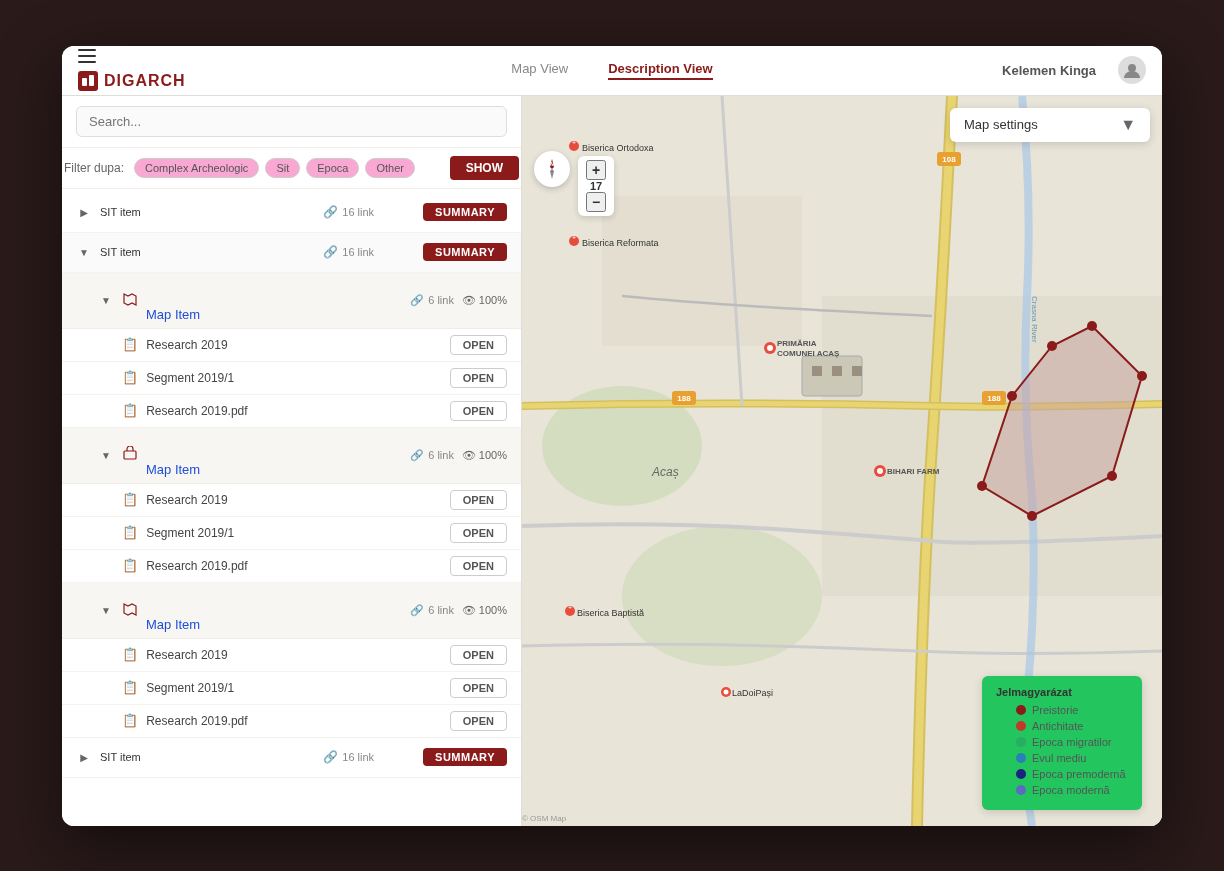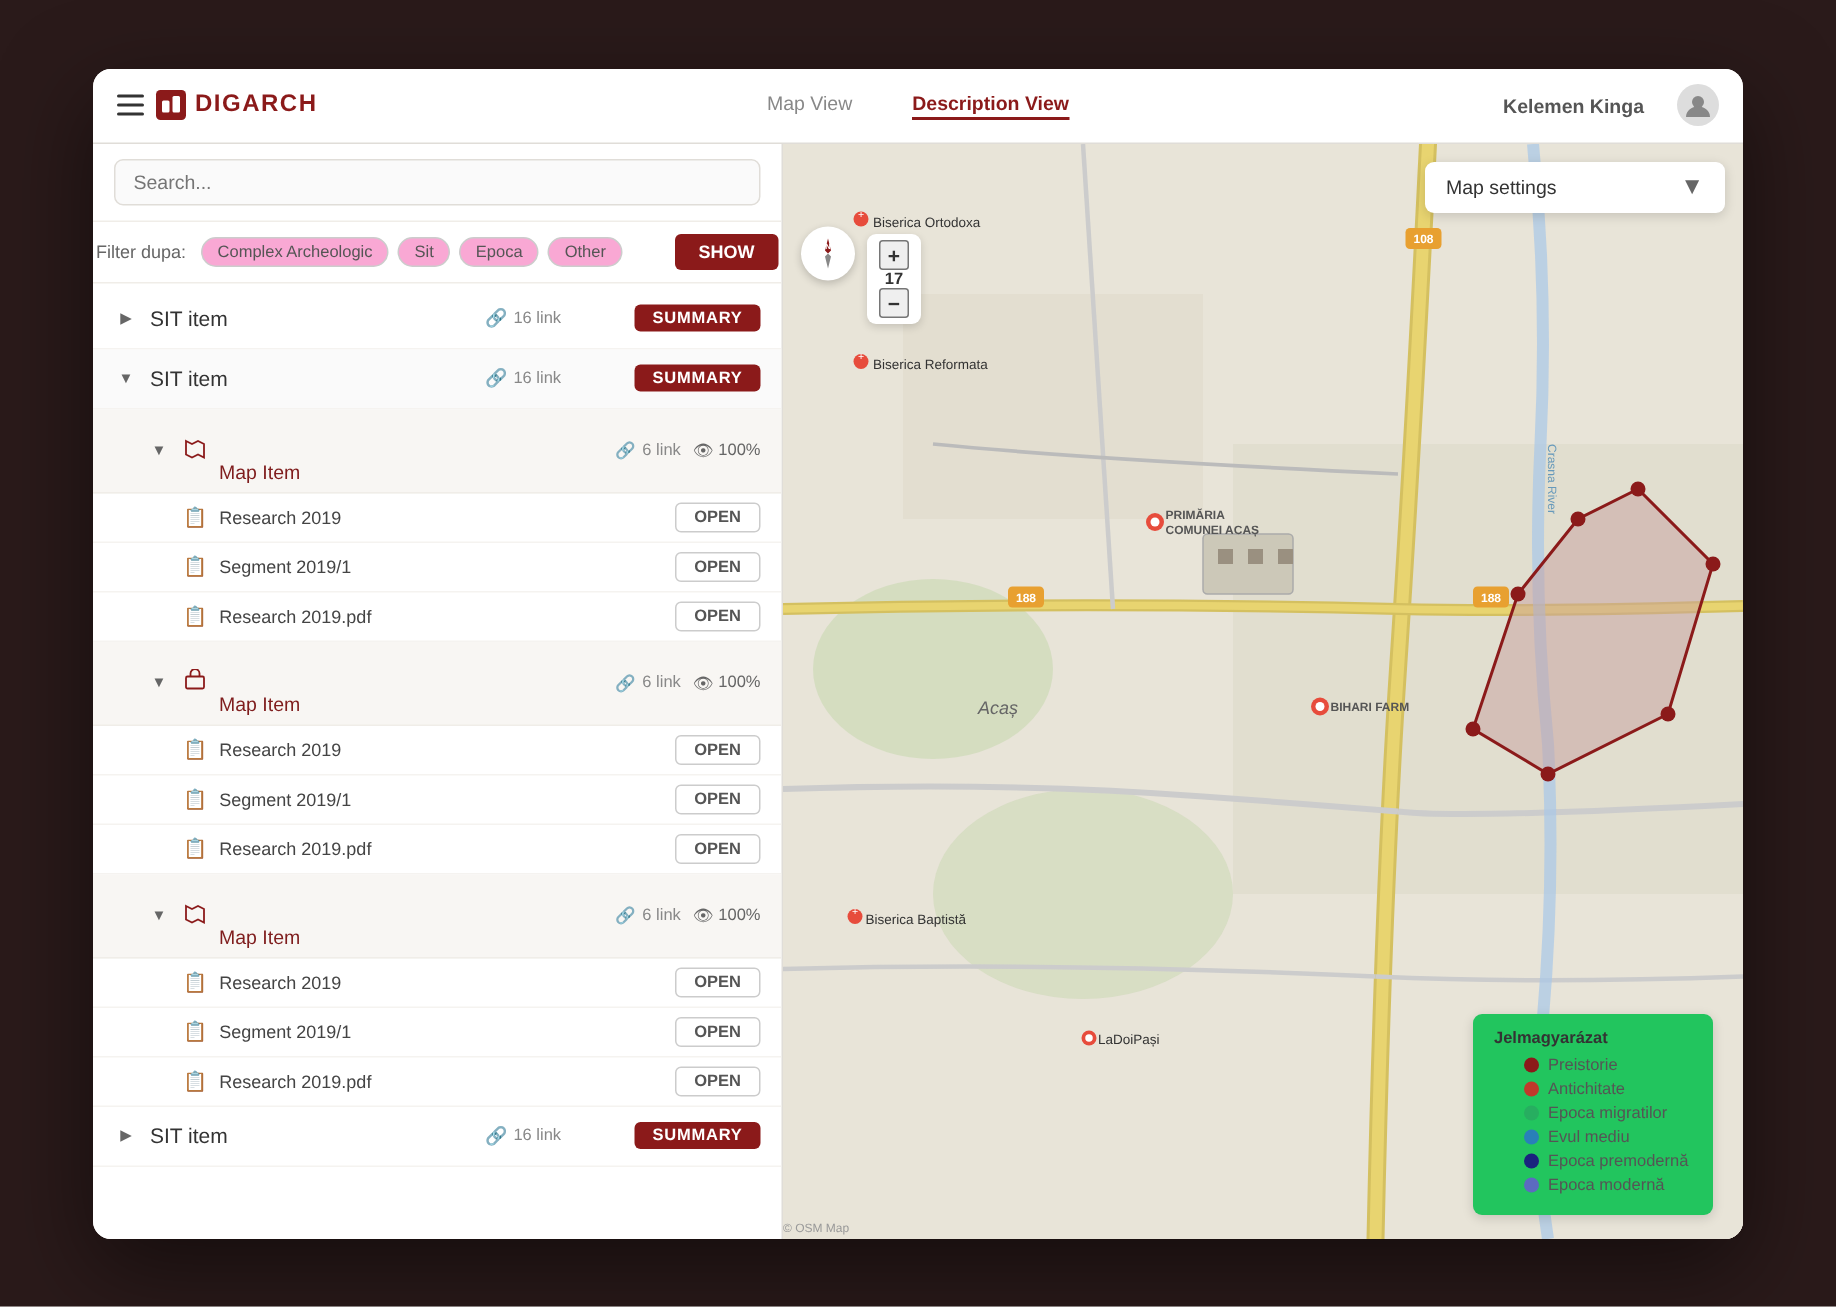--- a/index.html
+++ b/index.html
@@ -26,23 +26,24 @@
       background: #fff;
       height: 50px;
       display: flex;
       align-items: center;
       padding: 0 16px;
       border-bottom: 1px solid #e0ddd8;
       flex-shrink: 0;
     }
     .header-left {
       display: flex;
-      align-items: center;
+      align-items: flex-start;
       gap: 8px;
       width: 200px;
+      flex-direction: column;
     }
     .hamburger {
       display: flex;
       flex-direction: column;
       gap: 4px;
       cursor: pointer;
     }
     .hamburger span {
       width: 18px;
       height: 2px;
@@ -195,21 +196,21 @@
       height: 16px;
       display: flex;
       align-items: center;
       justify-content: center;
       cursor: pointer;
       color: #666;
       font-size: 10px;
       flex-shrink: 0;
     }
     .sit-label {
-      font-size: 14px;
+      font-size: 11px;
       font-weight: 500;
       color: #333;
       flex: 1;
     }
     .link-badge {
       display: flex;
       align-items: center;
       gap: 4px;
       font-size: 11px;
       color: #888;
@@ -238,21 +239,21 @@
       background: #f8f6f3;
       border-bottom: 1px solid #f0ede8;
     }
     .map-icon {
       font-size: 14px;
       color: #8b1a1a;
     }
     .map-item-label {
       font-size: 13px;
       font-weight: 500;
-      color: #7f1d1d;
+      color: #1d4ed8;
       flex: 1;
       margin-top: 28px;
     }
     .percent-badge {
       display: flex;
       align-items: center;
       gap: 3px;
       font-size: 11px;
       color: #666;
     }

